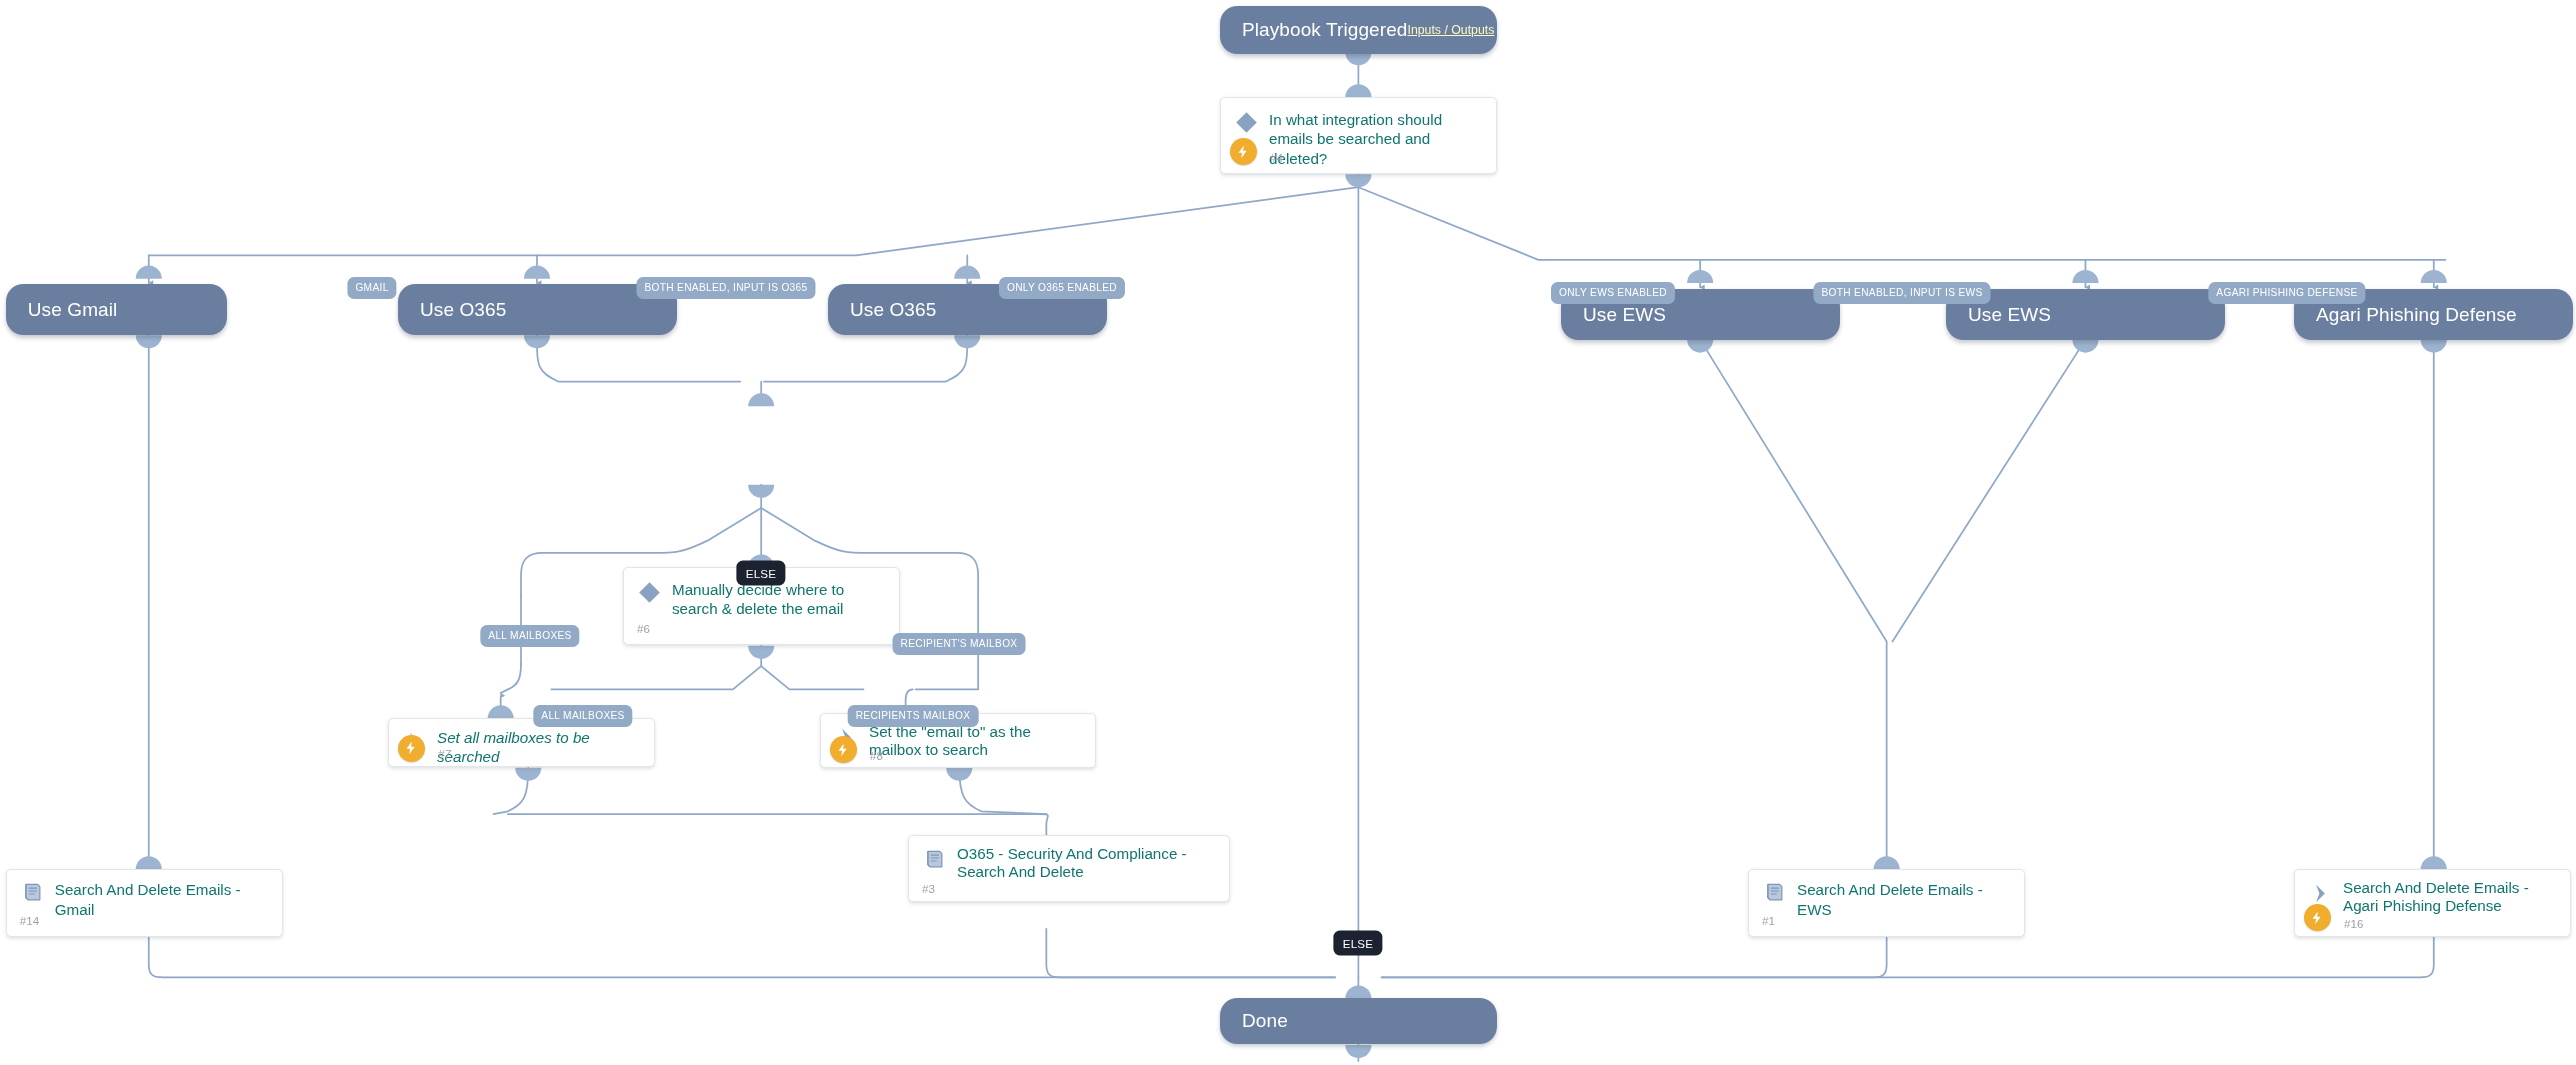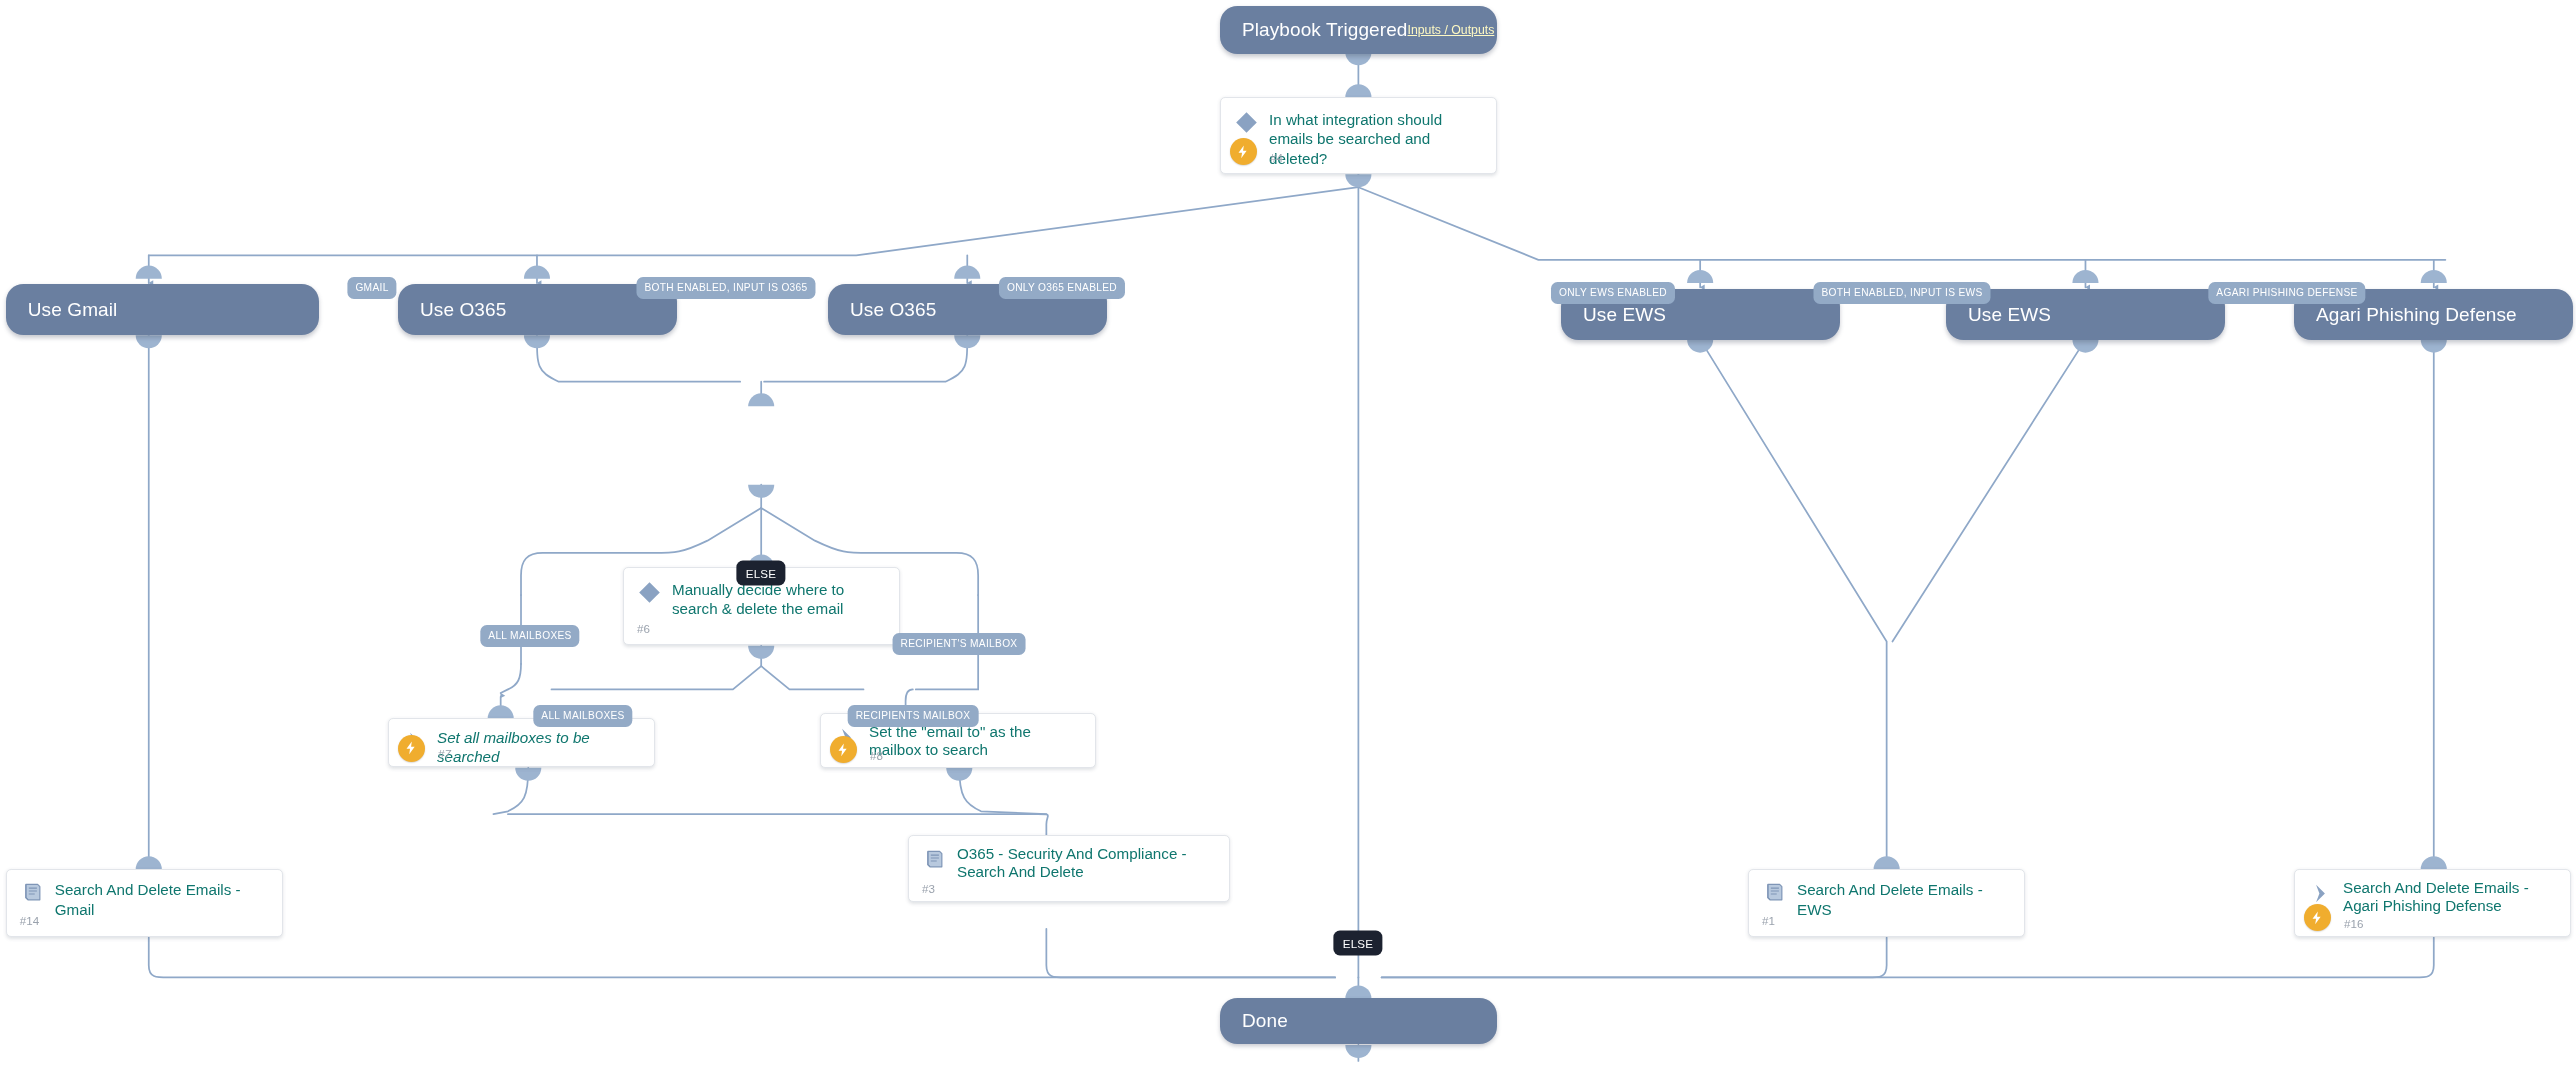--- a/index.html
+++ b/index.html
@@ -162,21 +162,21 @@
       <path d="M1854,1376 a18,18 0 0 1 36,0 z"></path>
       <path d="M1854,1440 a18,18 0 0 0 36,0 z"></path>
     </g>
   </svg>
 
   <div class="pill" style="left:1220px;top:5.8px;width:277px;height:48px;">
     <span class="plabel">Playbook Triggered</span>
     <span class="psub">Inputs / Outputs</span>
   </div>
 
-  <div class="pill" style="left:5.8px;top:284px;width:313px;height:51px;">
+  <div class="pill" style="left:5.8px;top:284px;width:221px;height:51px;">
     <span class="plabel">Use Gmail</span>
   </div>
 
   <div class="pill" style="left:398px;top:284px;width:279px;height:51px;">
     <span class="plabel">Use O365</span>
   </div>
 
   <div class="pill" style="left:828px;top:284px;width:279px;height:51px;">
     <span class="plabel">Use O365</span>
   </div>

